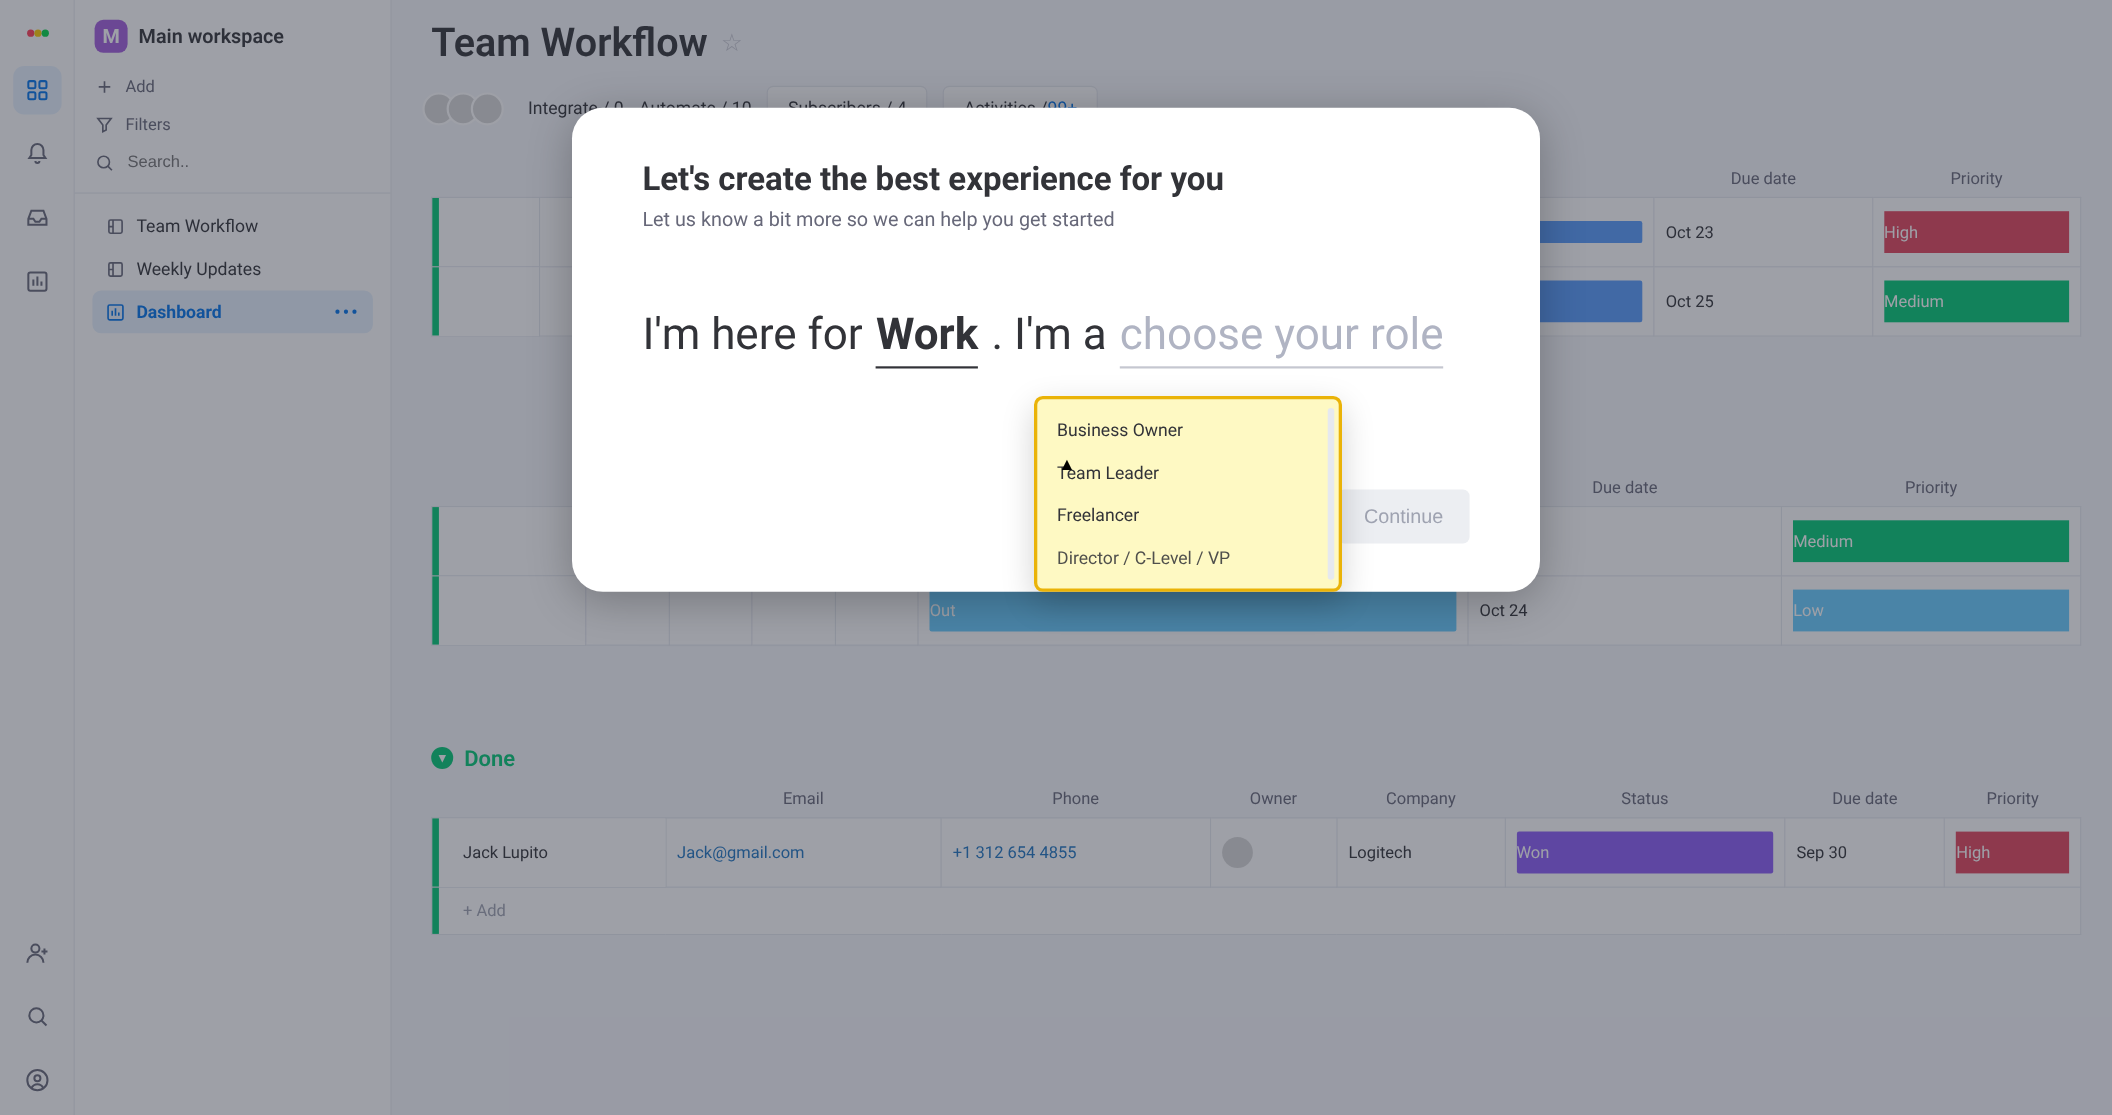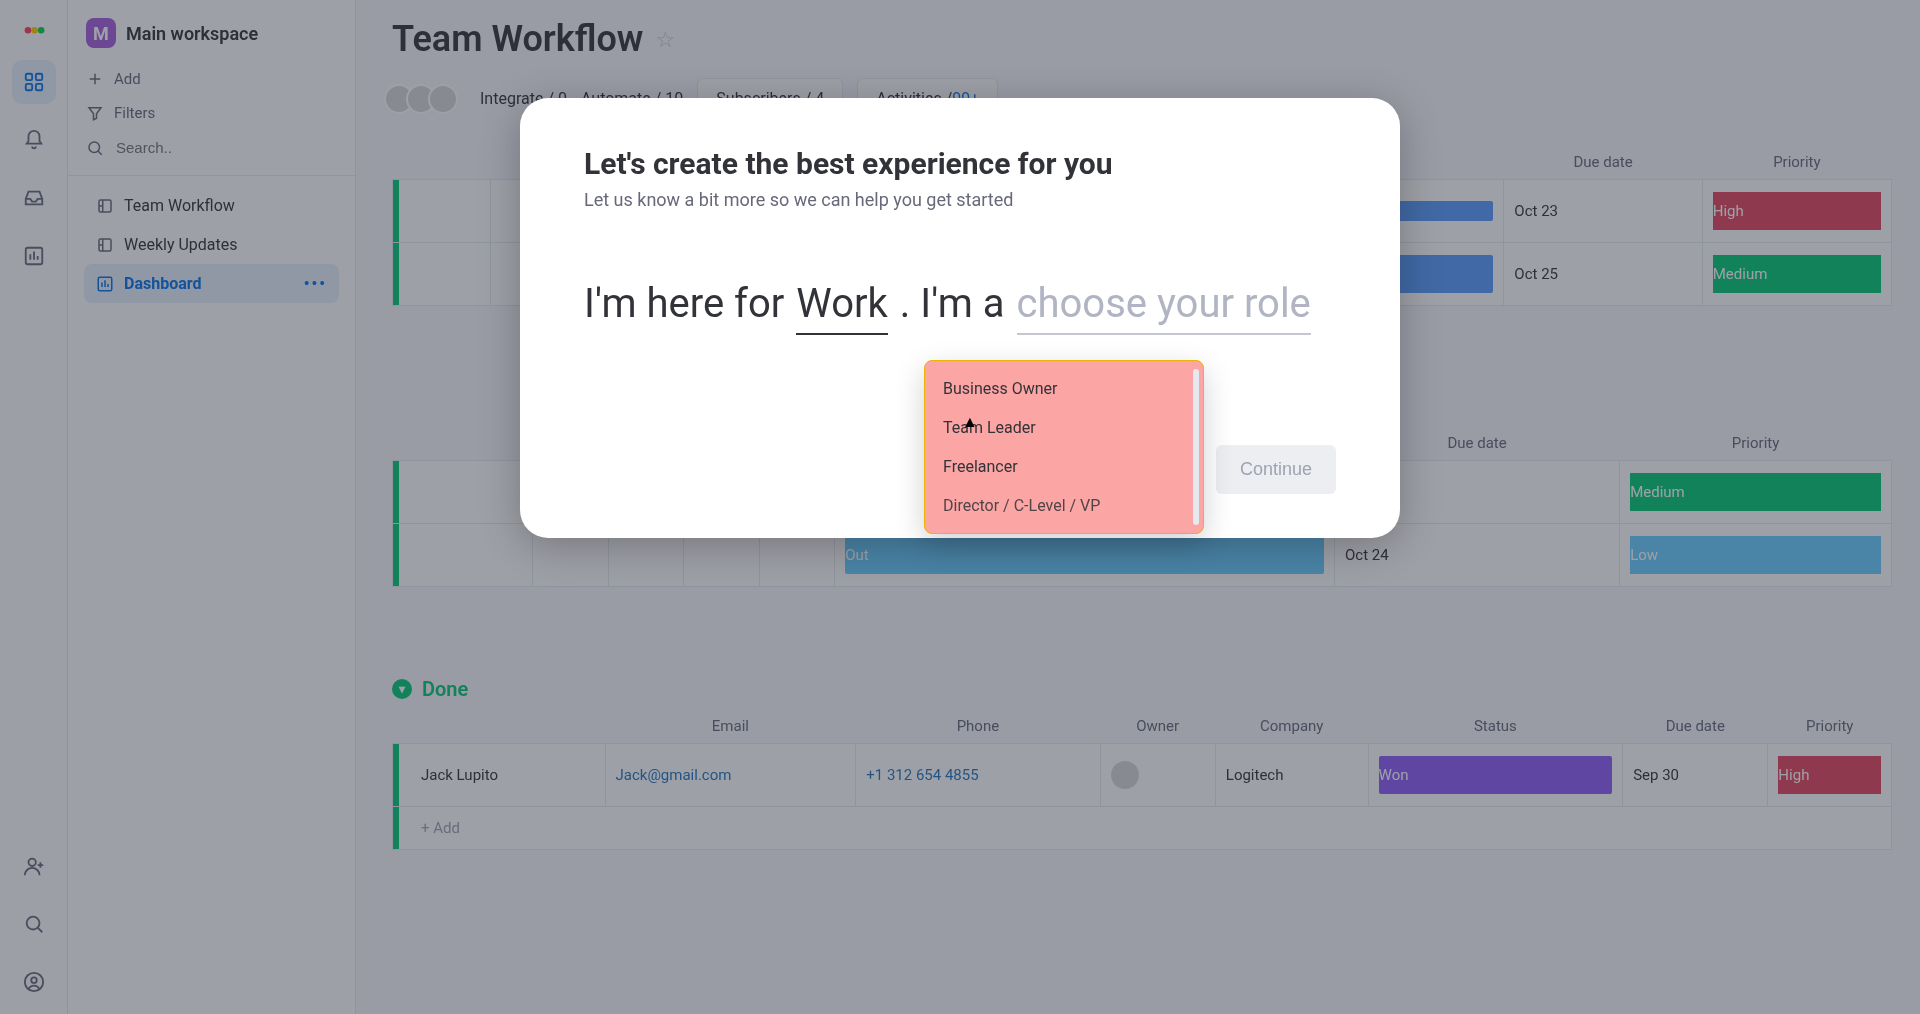--- a/index.html
+++ b/index.html
@@ -71,23 +71,23 @@
   .pri-high{background:#e2445c;color:#fff;} .pri-med{background:#00c875;color:#fff;}
   .cell-block{display:block;padding:10px 0;}
   .av-sm{width:28px;height:28px;border-radius:50%;background:#d8d8d8;display:inline-block;vertical-align:middle;}
 
   
   .scrim{position:absolute;inset:0;background:rgba(40,44,60,.45);display:flex;align-items:flex-start;justify-content:center;padding-top:98px;}
   .modal{width:880px;background:#fff;border-radius:28px;box-shadow:var(--shadow);padding:48px 64px 44px;position:relative;}
   .modal h2{margin:0 0 8px;font-size:30px;font-weight:700;color:#323338;}
   .modal .sub{font-size:18px;color:#676879;margin-bottom:70px;}
   .sentence{font-size:40px;color:#323338;display:flex;flex-wrap:wrap;gap:12px;align-items:baseline;}
-  .sentence .u{border-bottom:2px solid #323338;padding-bottom:6px;font-weight:400;}
+  .sentence .u{border-bottom:2px solid #323338;padding-bottom:6px;font-weight:700;}
   .sentence .ph{color:#b0b4c3;border-bottom:2px solid #c5c7d0;padding-bottom:6px;min-width:250px;}
-  .dropdown{position:absolute;left:404px;top:262px;width:280px;background:#fca5a5;border-radius:8px;box-shadow:0 10px 30px rgba(0,0,0,.18);padding:8px 0;max-height:178px;overflow:hidden;border:1px solid #eab308;}
+  .dropdown{position:absolute;left:420px;top:262px;width:280px;background:#fef9c3;border-radius:8px;box-shadow:0 10px 30px rgba(0,0,0,.18);padding:8px 0;max-height:178px;overflow:hidden;border:3px solid #eab308;}
   .dropdown .opt{padding:10px 18px;font-size:16px;color:#323338;cursor:pointer;}
   .dropdown .opt.cut{opacity:.85;}
   .dd-scroll{position:absolute;right:4px;top:8px;bottom:8px;width:6px;background:#e6e9ef;border-radius:3px;}
   .modal .cta{margin-top:110px;display:flex;justify-content:flex-end;}
   .modal button.continue{background:#eceef2;color:#9fa3b1;border:0;border-radius:6px;font-size:18px;padding:14px 24px;cursor:not-allowed;}
   .cursor{position:absolute;left:442px;top:314px;font-size:16px;color:#000;pointer-events:none;}
 
   
 </style>
 </head>

